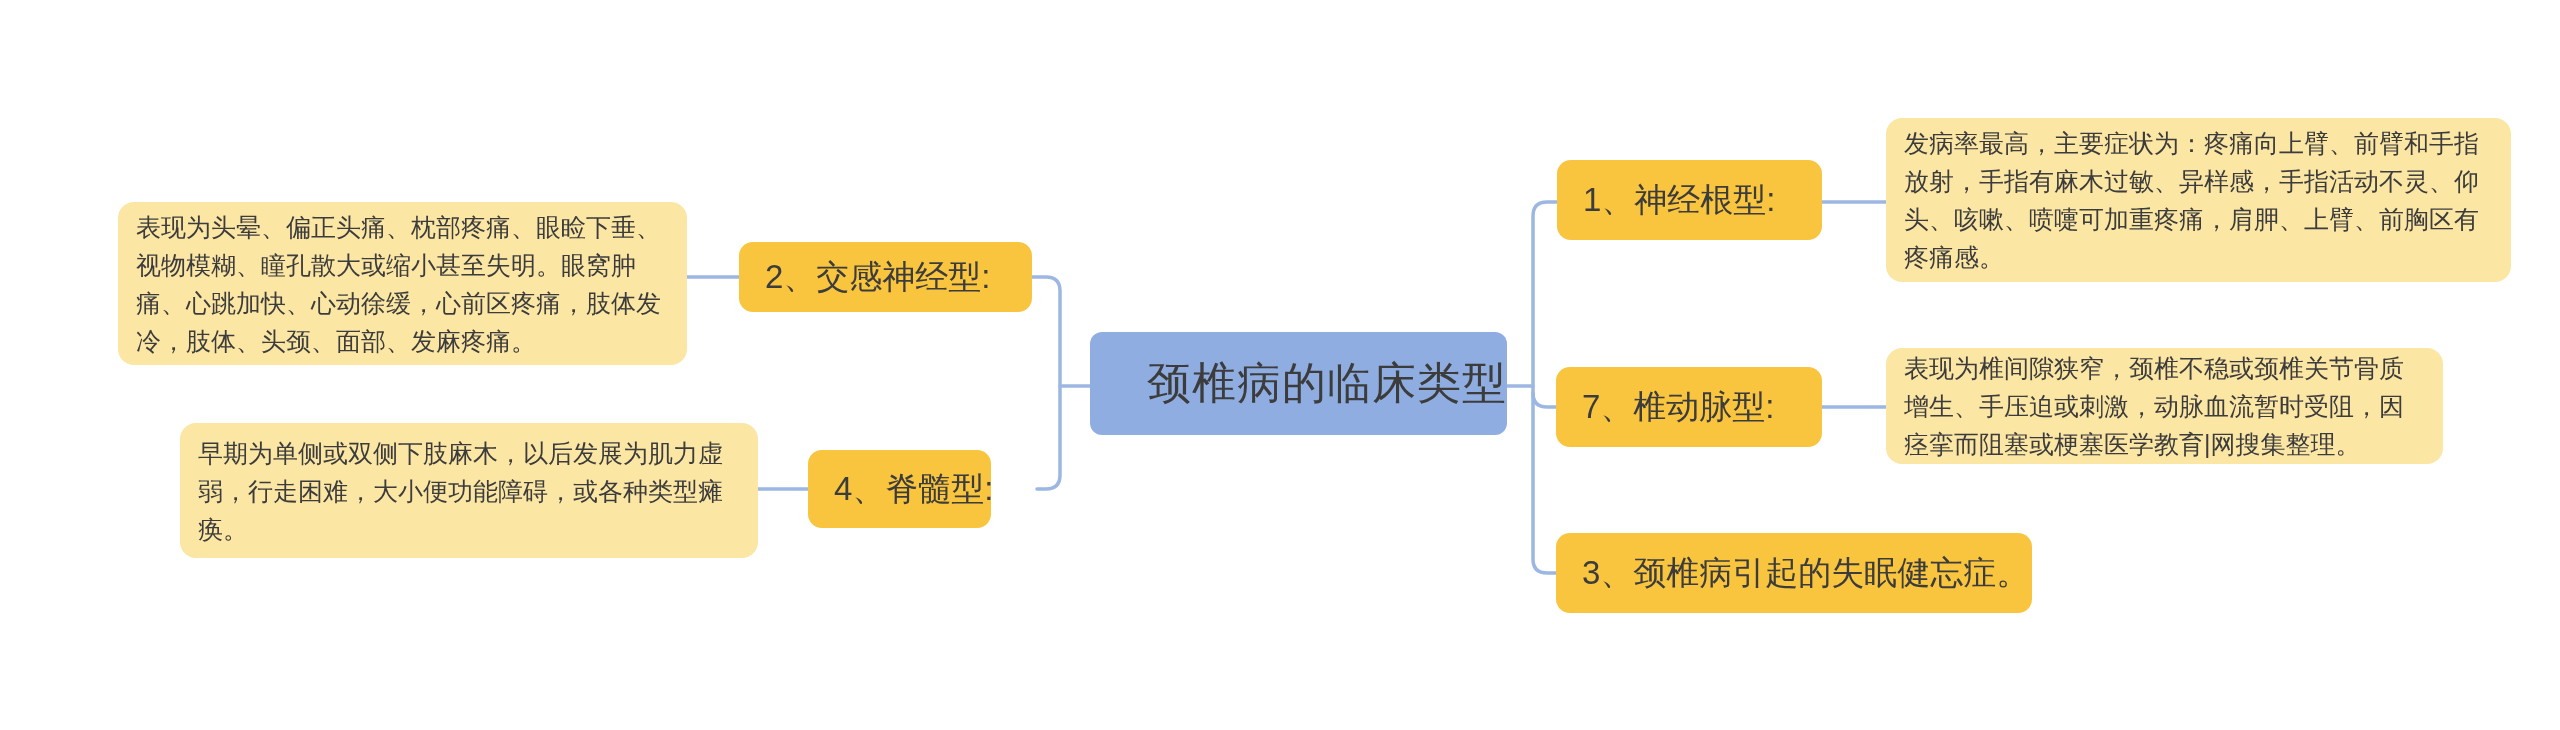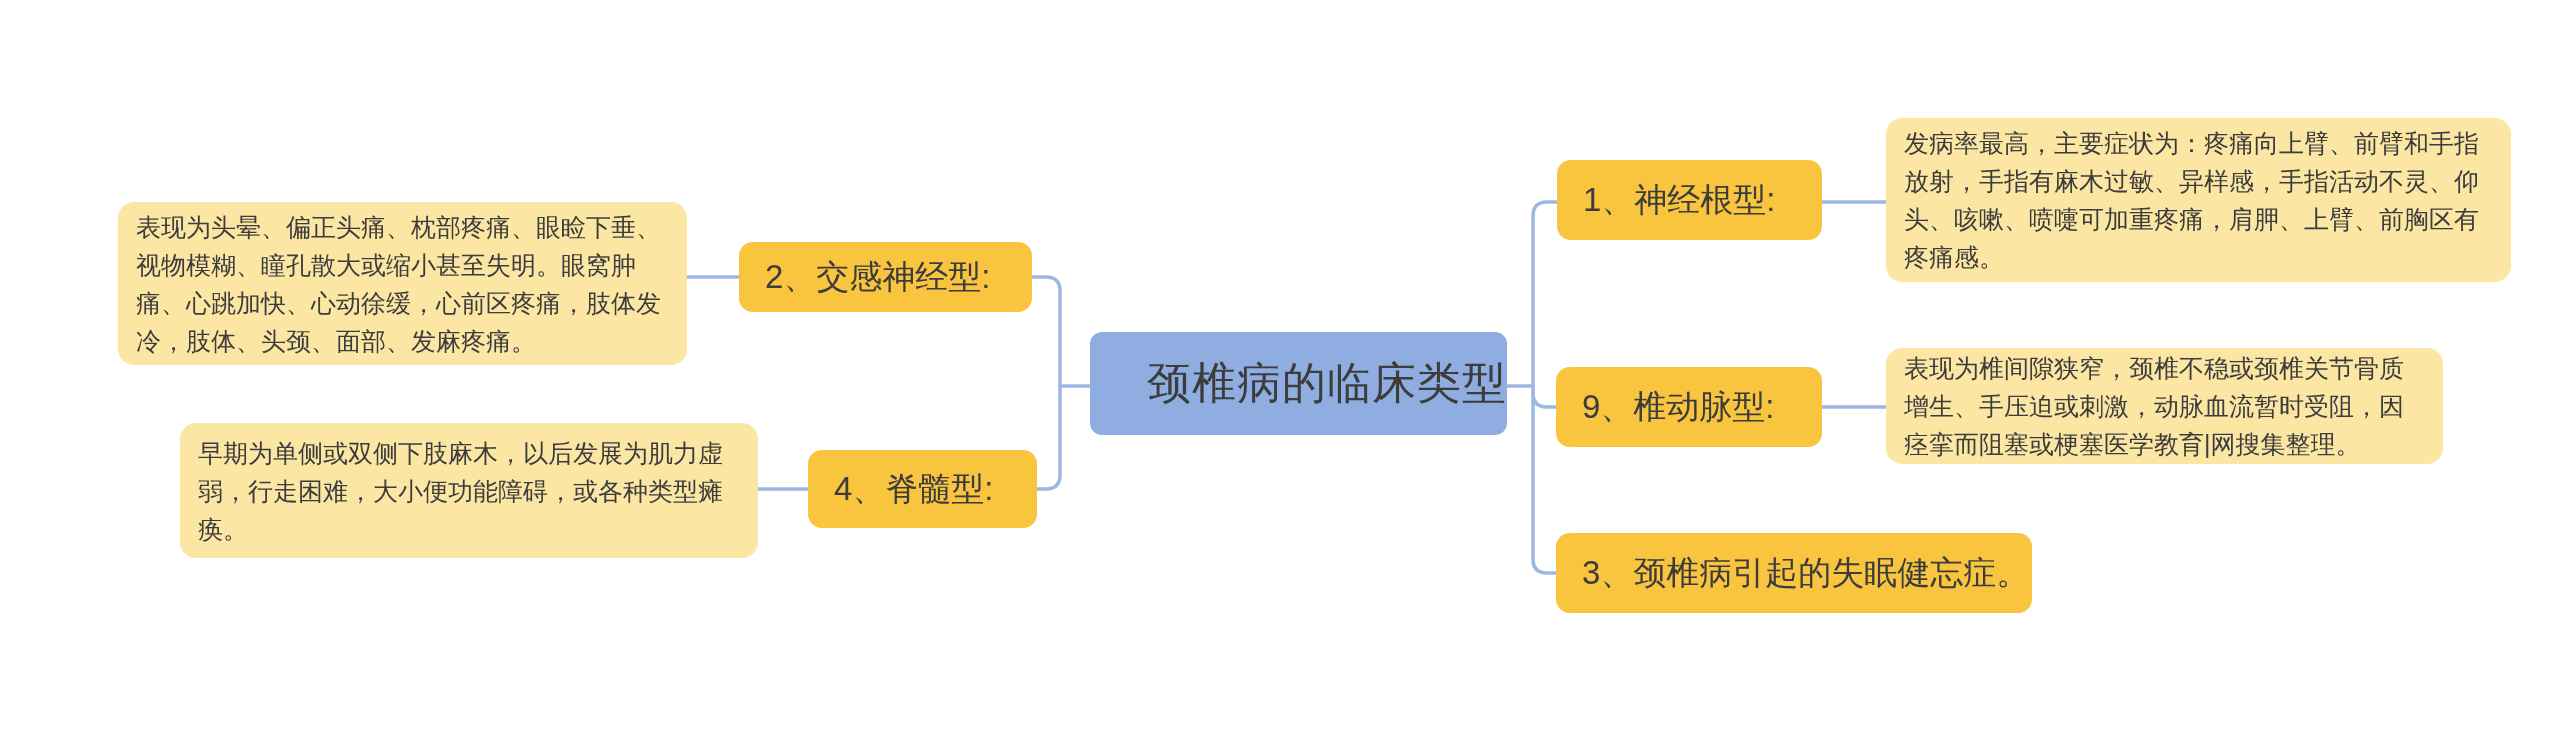--- a/index.html
+++ b/index.html
@@ -35,21 +35,21 @@
     border-radius:16px;
     font-size:25px;
     line-height:38px;
     padding:10px 18px;
     align-items:center;
   }
   .detail-node .txt{display:block;}
   
   #root-node   {left:1090px;top:332px;width:417px;height:103px;justify-content:flex-end;}
   #b2-label    {left:739px; top:242px;width:293px;height:70px;}
-  #b4-label    {left:808px; top:450px;width:229px;height:78px;}
+  #b4-label    {left:808px; top:450px;width:183px;height:78px;}
   #b1-label    {left:1557px;top:160px;width:265px;height:80px;}
   #b3-label    {left:1556px;top:367px;width:266px;height:80px;}
   #b5-label    {left:1556px;top:533px;width:476px;height:80px;}
   #b2-detail   {left:118px; top:202px;width:569px;height:163px;}
   #b4-detail   {left:180px; top:423px;width:578px;height:135px;}
   #b1-detail   {left:1886px;top:118px;width:625px;height:164px;}
   #b3-detail   {left:1886px;top:348px;width:557px;height:116px;}
 </style>
 </head>
 <body>
@@ -82,21 +82,21 @@
   </div>
 
   <div class="node label-node" id="b2-label">
     <span>2、交感神经型:</span>
   </div>
   <div class="node detail-node" id="b2-detail">
     <span class="txt">表现为头晕、偏正头痛、枕部疼痛、眼睑下垂、视物模糊、瞳孔散大或缩小甚至失明。眼窝肿痛、心跳加快、心动徐缓，心前区疼痛，肢体发冷，肢体、头颈、面部、发麻疼痛。</span>
   </div>
 
   <div class="node label-node" id="b3-label">
-    <span>9、椎动脉型:</span>
+    <span>7、椎动脉型:</span>
   </div>
   <div class="node detail-node" id="b3-detail">
     <span class="txt">表现为椎间隙狭窄，颈椎不稳或颈椎关节骨质增生、手压迫或刺激，动脉血流暂时受阻，因痉挛而阻塞或梗塞医学教育|网搜集整理。</span>
   </div>
 
   <div class="node label-node" id="b4-label">
     <span>4、脊髓型:</span>
   </div>
   <div class="node detail-node" id="b4-detail">
     <span class="txt">早期为单侧或双侧下肢麻木，以后发展为肌力虚弱，行走困难，大小便功能障碍，或各种类型瘫痪。</span>

